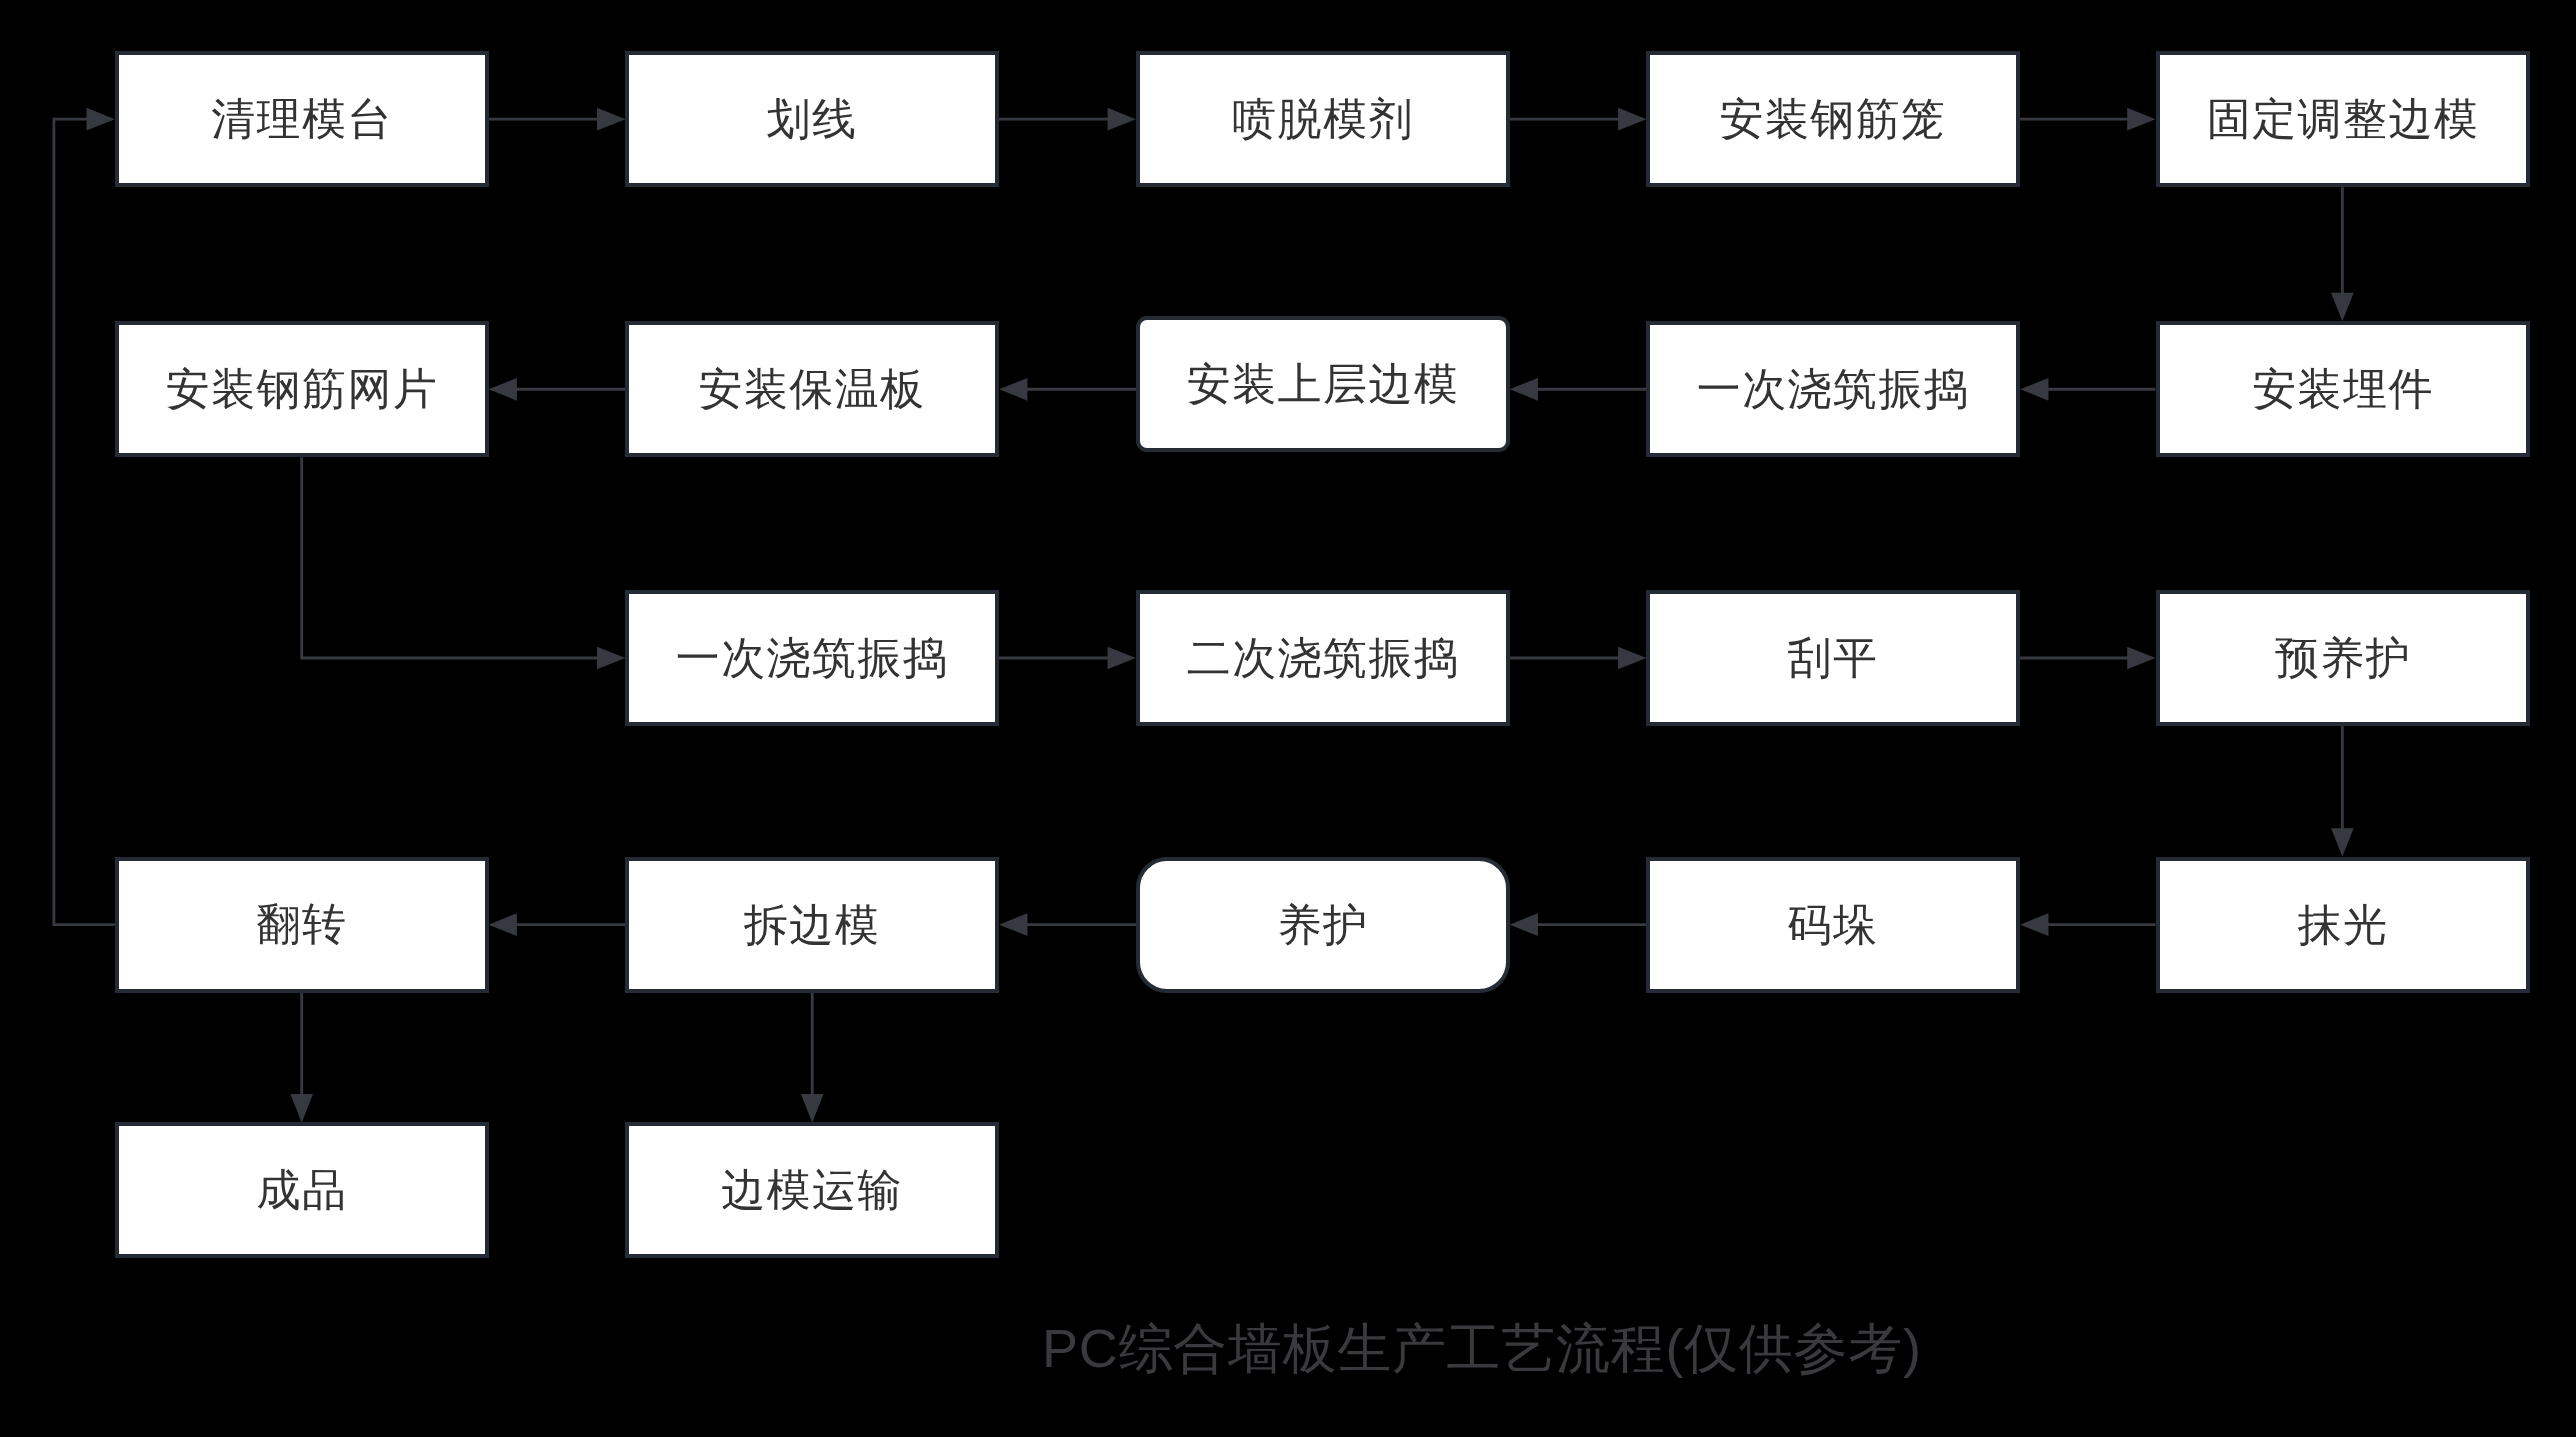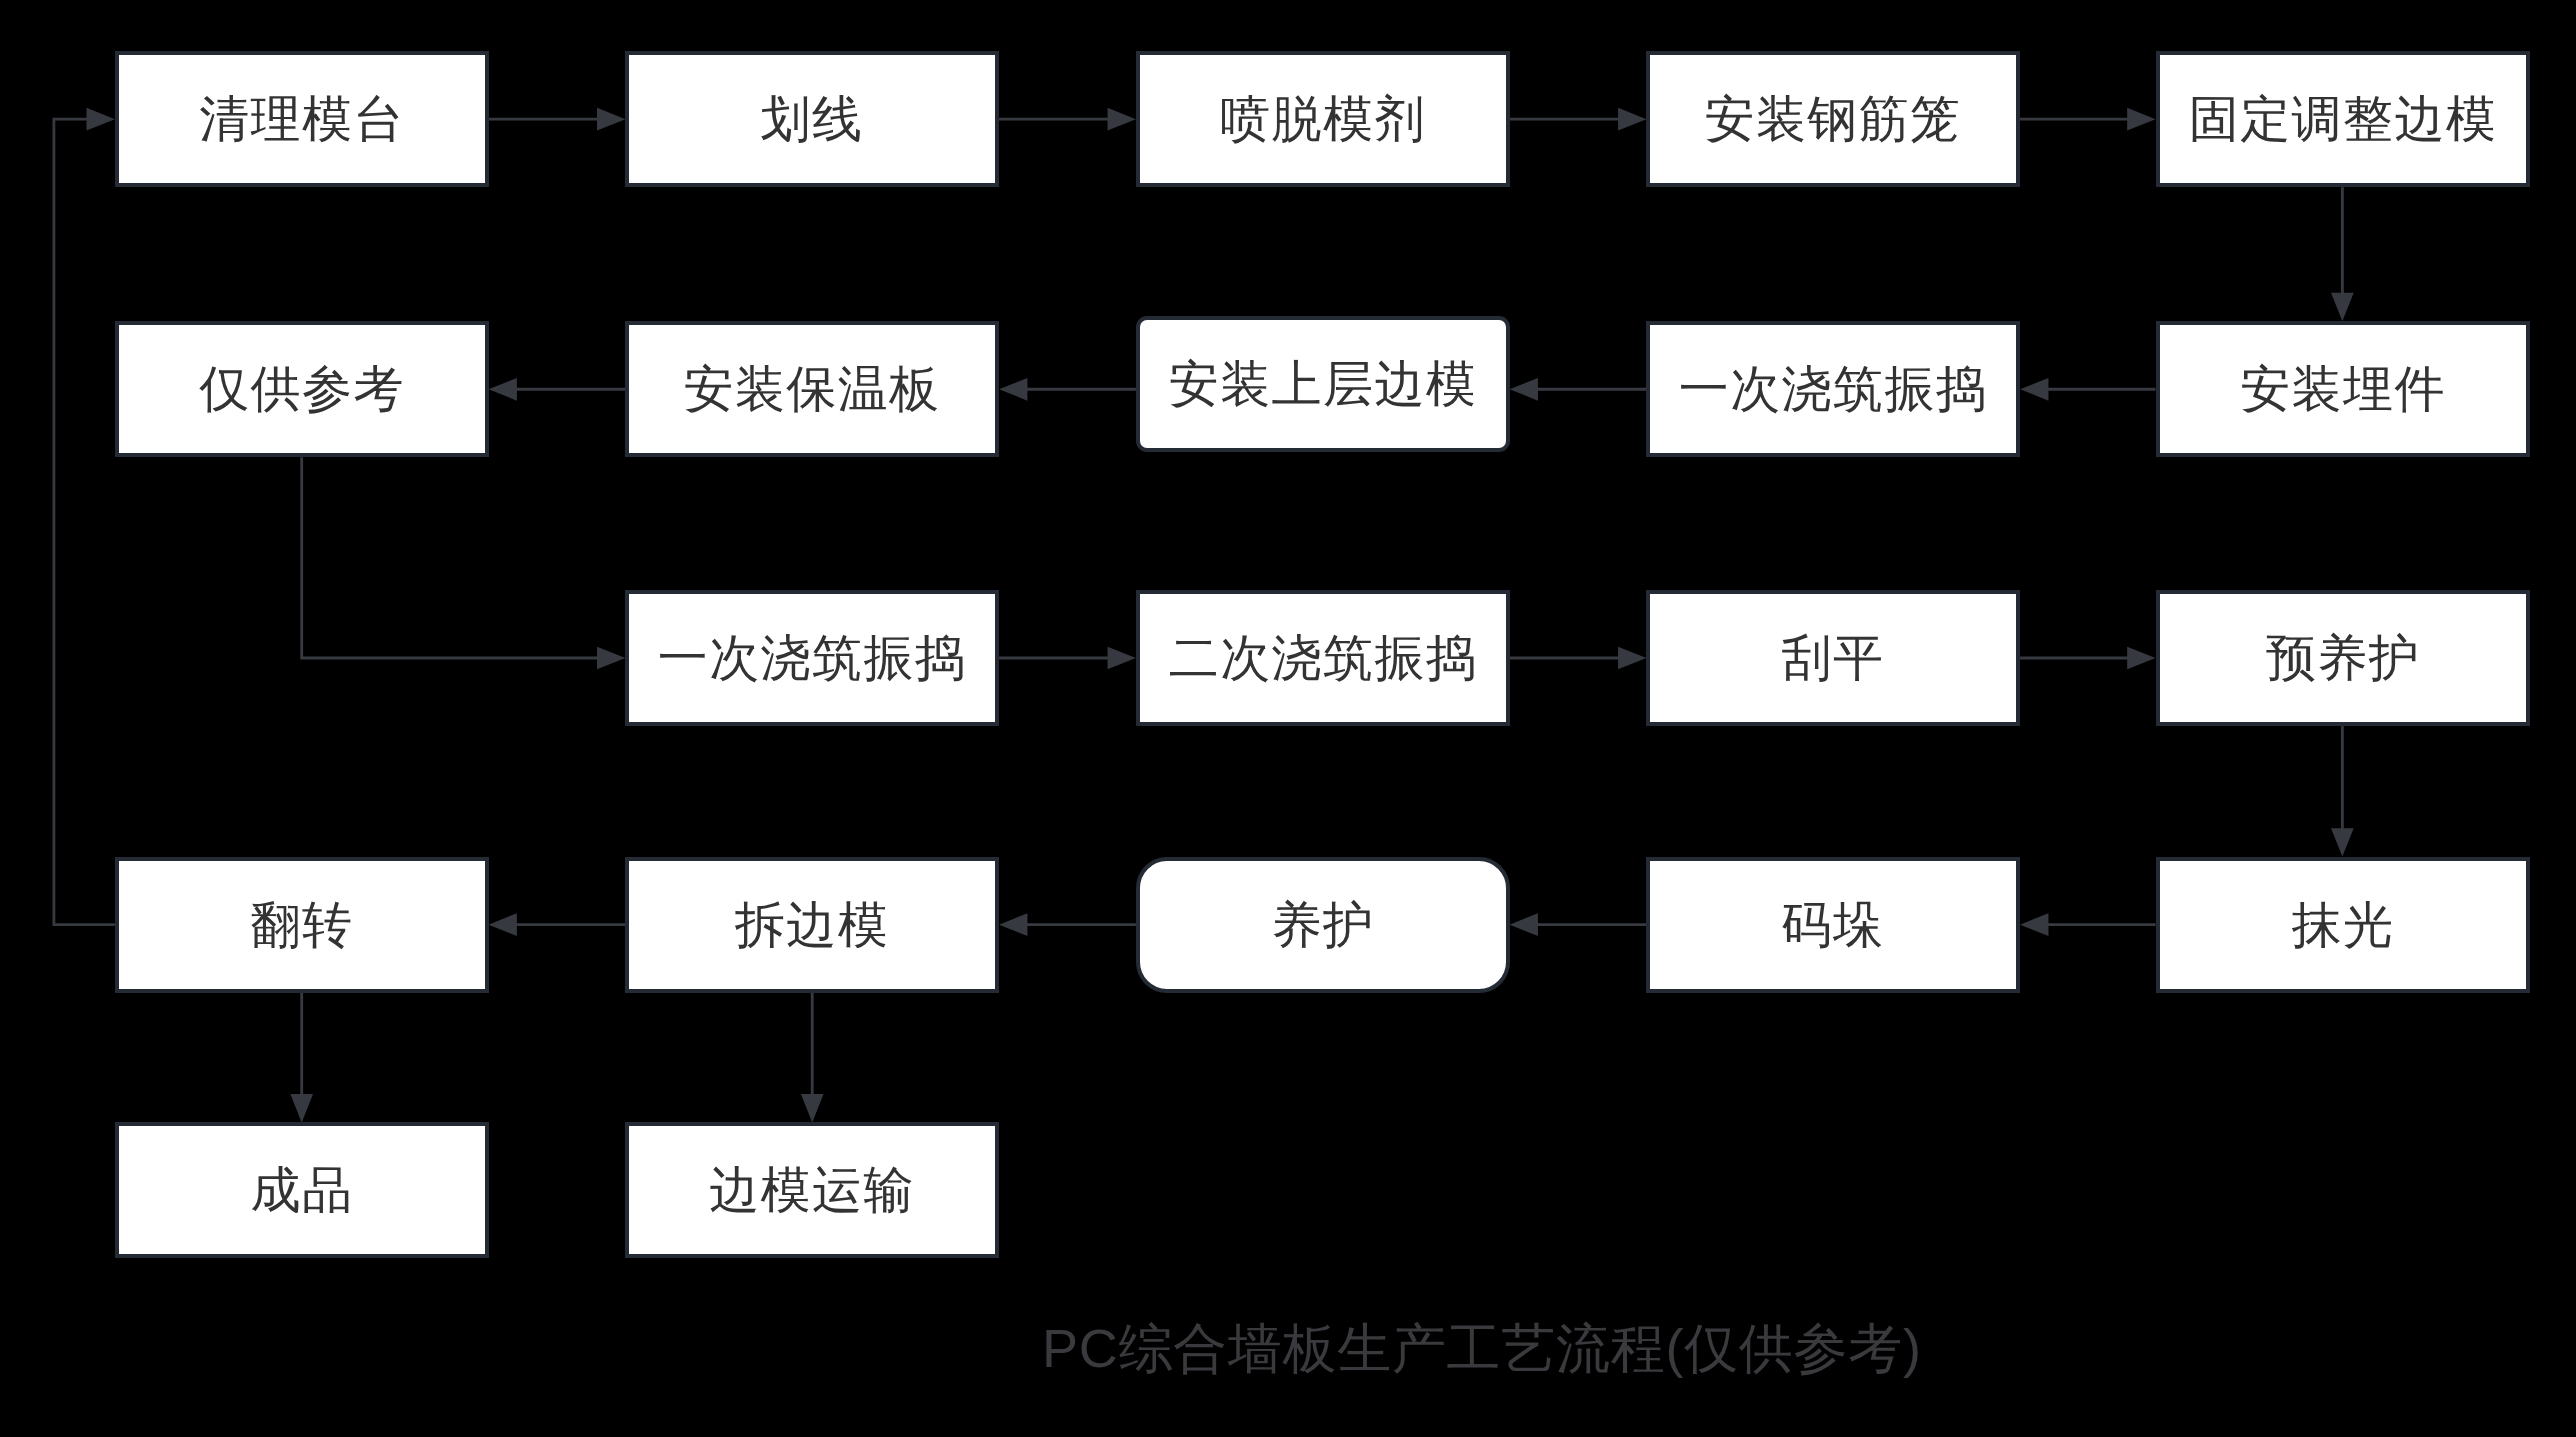--- a/index.html
+++ b/index.html
@@ -32,21 +32,21 @@
     box-sizing: border-box;
     width: 374px;
     height: 136px;
     background: var(--box-fill, #ffffff);
     border: 4.3px solid var(--box-border, #242B35);
     display: flex;
     align-items: center;
     justify-content: center;
   }
   .node .label {
-    font-size: 50px;
+    font-size: 44px;
     line-height: 1;
     color: var(--box-text, #333333);
     letter-spacing: 1.4px;
     white-space: nowrap;
   }
   .diagram-title {
     position: absolute;
     left: 1042px;
     top: 1302px;
     width: 1205px;
@@ -157,21 +157,21 @@
       <div class="node" style="left: 1136px; top: 51px; text-align: center;">
         <span class="label">喷脱模剂</span>
       </div>
       <div class="node" style="left: 1646px; top: 51px;">
         <span class="label">安装钢筋笼</span>
       </div>
       <div class="node" style="left: 2156px; top: 51px;">
         <span class="label">固定调整边模</span>
       </div>
       <div class="node" style="left: 115px; top: 321px;">
-        <span class="label">仅供参考</span>
+        <span class="label">安装钢筋网片</span>
       </div>
       <div class="node" style="left: 625px; top: 321px;">
         <span class="label">安装保温板</span>
       </div>
       <div class="node" style="left: 1136px; top: 316px; border-radius: 11px;">
         <span class="label">安装上层边模</span>
       </div>
       <div class="node" style="left: 1646px; top: 321px;">
         <span class="label">一次浇筑振捣</span>
       </div>

